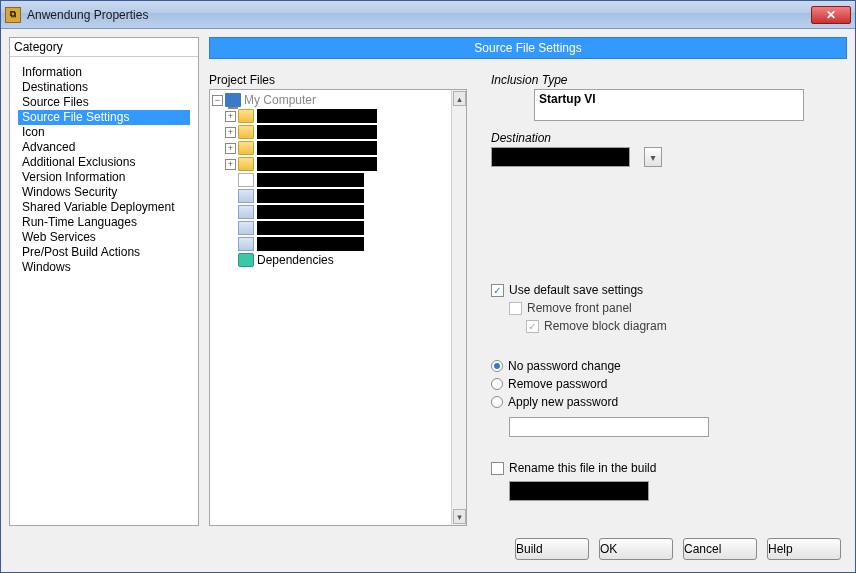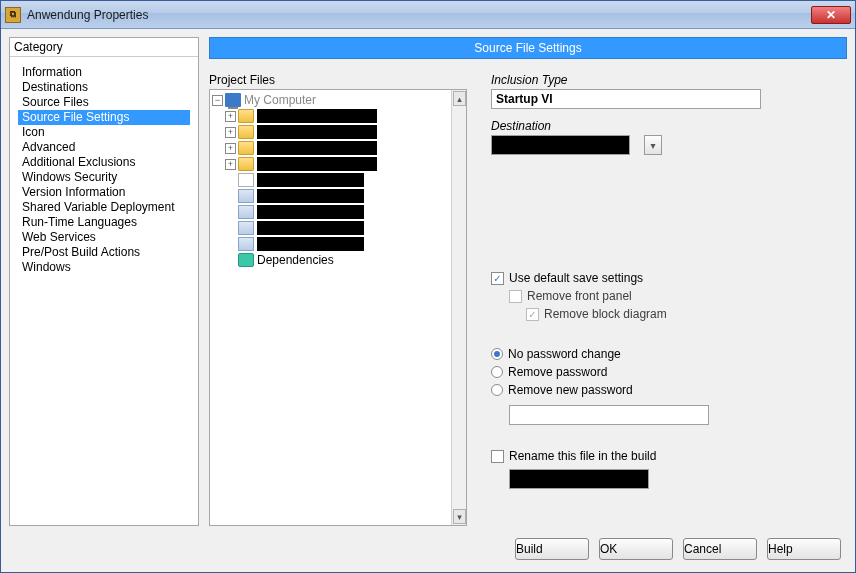--- a/index.html
+++ b/index.html
@@ -34,21 +34,21 @@
   .ico-computer { background: #3a7ac8; border-radius: 1px; position: relative; }
   .ico-computer::after { content: ""; position: absolute; bottom: -2px; left: 3px; width: 10px; height: 2px; background: #888; }
   .ico-folder { background: linear-gradient(#ffe08a,#f0c040); border: 1px solid #caa030; border-radius: 1px; }
   .ico-doc { background: #fff; border: 1px solid #b0b0b0; }
   .ico-vi { background: linear-gradient(#dce7f5,#b8cde8); border: 1px solid #8aa4c8; }
   .ico-dep { background: #3ac8a8; border: 1px solid #2a9880; border-radius: 2px; }
   .redact { background: #000; height: 14px; display: inline-block; }
   .dimmed { color: #888; }
   .settings-col { flex: 1; display: flex; flex-direction: column; }
   .field-label { margin-bottom: 2px; font-style: italic; }
-  .ro-field { background: #fff; border: 1px solid #a0a0a0; padding: 2px 4px; font-weight: bold; height: 20px; width: 270px; }
+  .ro-field { background: #fff; border: 1px solid #a0a0a0; padding: 2px 4px; font-weight: bold; height: 32px; width: 270px; margin-left: 43px; }
   .dest-row { display: flex; align-items: flex-start; }
   .dest-box { width: 139px; height: 20px; background: #000; border: 1px solid #a0a0a0; }
   .dd-spacer { width: 14px; }
   .dd-btn { width: 18px; height: 20px; background: linear-gradient(#fdfdfd,#e3e3e3); border: 1px solid #9a9a9a; display: flex; align-items: center; justify-content: center; }
   .dd-btn::after { content: "▾"; font-size: 10px; color: #555; }
   .wide-btn { width: 201px; height: 22px; background: linear-gradient(#fdfdfd,#e3e3e3); border: 1px solid #8a8a8a; border-radius: 3px; cursor: default; }
   .wide-btn span { display: block; text-align: center; }
   .chk-row { display: flex; align-items: center; height: 18px; }
   .chk { width: 13px; height: 13px; border: 1px solid #8a8a8a; background: #fff; margin-right: 5px; display: inline-flex; align-items: center; justify-content: center; font-size: 10px; color: #3a7ac8; flex-shrink: 0; }
   .chk.checked::after { content: "✓"; }
@@ -81,22 +81,22 @@
       <div class="panel cat-panel">
         <div class="cat-header">Category</div>
         <ul class="cat-list" id="cat-list">
             <li>Information</li>
             <li>Destinations</li>
             <li>Source Files</li>
             <li class="selected">Source File Settings</li>
             <li>Icon</li>
             <li>Advanced</li>
             <li>Additional Exclusions</li>
+            <li>Version Information</li>
             <li>Windows Security</li>
-            <li>Version Information</li>
             <li>Shared Variable Deployment</li>
             <li>Run-Time Languages</li>
             <li>Web Services</li>
             <li>Pre/Post Build Actions</li>
             <li>Windows</li>
           </ul>
       </div>
 
       <div class="right-area">
         <div class="section-header">Source File Settings</div>
@@ -211,21 +211,21 @@
             <div class="rad-row">
               <span class="rad checked"></span>
               <span>No password change</span>
             </div>
             <div class="rad-row">
               <span class="rad"></span>
               <span>Remove password</span>
             </div>
             <div class="rad-row">
               <span class="rad"></span>
-              <span>Remove new password</span>
+              <span>Apply new password</span>
             </div>
             <div style="height:6px"></div>
             <div style="margin-left:18px">
                 <div class="text-input"></div>
               </div>
 
             <div class="gap-v-lg"></div>
             <div class="chk-row">
               <span class="chk"></span>
               <span>Rename this file in the build</span>

